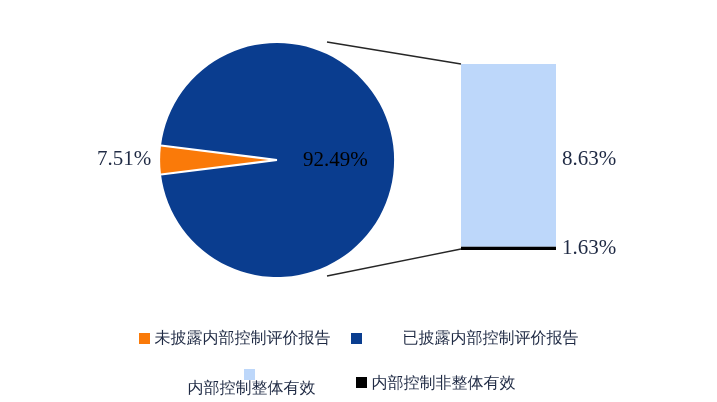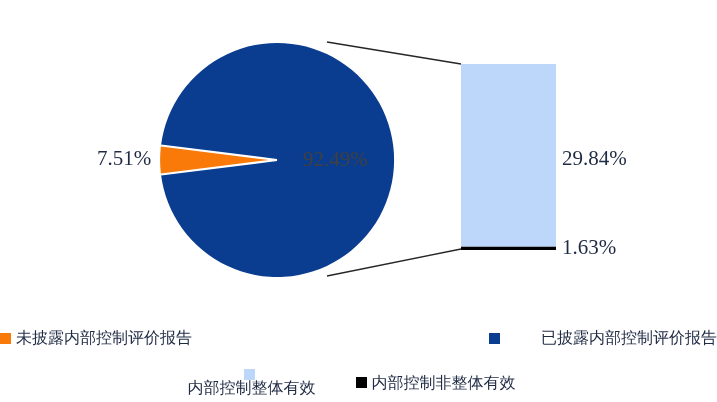--- a/index.html
+++ b/index.html
@@ -39,21 +39,21 @@
     font-family: "Liberation Serif", serif;
     font-size: 21px;
     line-height: 1;
     white-space: nowrap;
     letter-spacing: 0px;
   }
   .label-dark {
     color: #1F2A44;
   }
   .label-light {
-    color: #404040;
+    color: #000000;
   }
   
   #label-small-slice {
     left: 97px;
     top: 148px;
   }
   #label-large-slice {
     left: 303px;
     top: 149px;
   }
@@ -75,21 +75,21 @@
     height: 90px;
   }
   .legend-row {
     position: absolute;
     left: 0;
     width: 717px;
     display: flex;
     justify-content: center;
     align-items: center;
   }
-  #legend-row-1 { top: 18px; justify-content: space-between; }
+  #legend-row-1 { top: 18px; }
   #legend-row-2 { top: 57px; }
 
   .legend-entry {
     display: flex;
     align-items: center;
     white-space: nowrap;
   }
   .legend-swatch {
     width: 11px;
     height: 11px;
@@ -142,21 +142,21 @@
         <rect x="461" y="64" width="95" height="182.72" fill="#BDD7FA"></rect>
         <rect x="461" y="246.72" width="95" height="3.28" fill="#000000"></rect>
       </g>
 
     </svg>
 
     <div class="value-label label-dark" id="label-small-slice">7.51%</div>
 
     <div class="value-label label-light" id="label-large-slice">92.49%</div>
 
-    <div class="value-label label-dark" id="label-bar-top">29.84%</div>
+    <div class="value-label label-dark" id="label-bar-top">8.63%</div>
 
     <div class="value-label label-dark" id="label-bar-bottom">1.63%</div>
   </div>
 
   <div class="legend">
 
     <div class="legend-row" id="legend-row-1">
       <div class="legend-entry">
         <span class="legend-swatch" style="background-color: rgb(250, 122, 9);"></span>
         <span class="legend-text">未披露内部控制评价报告</span>

